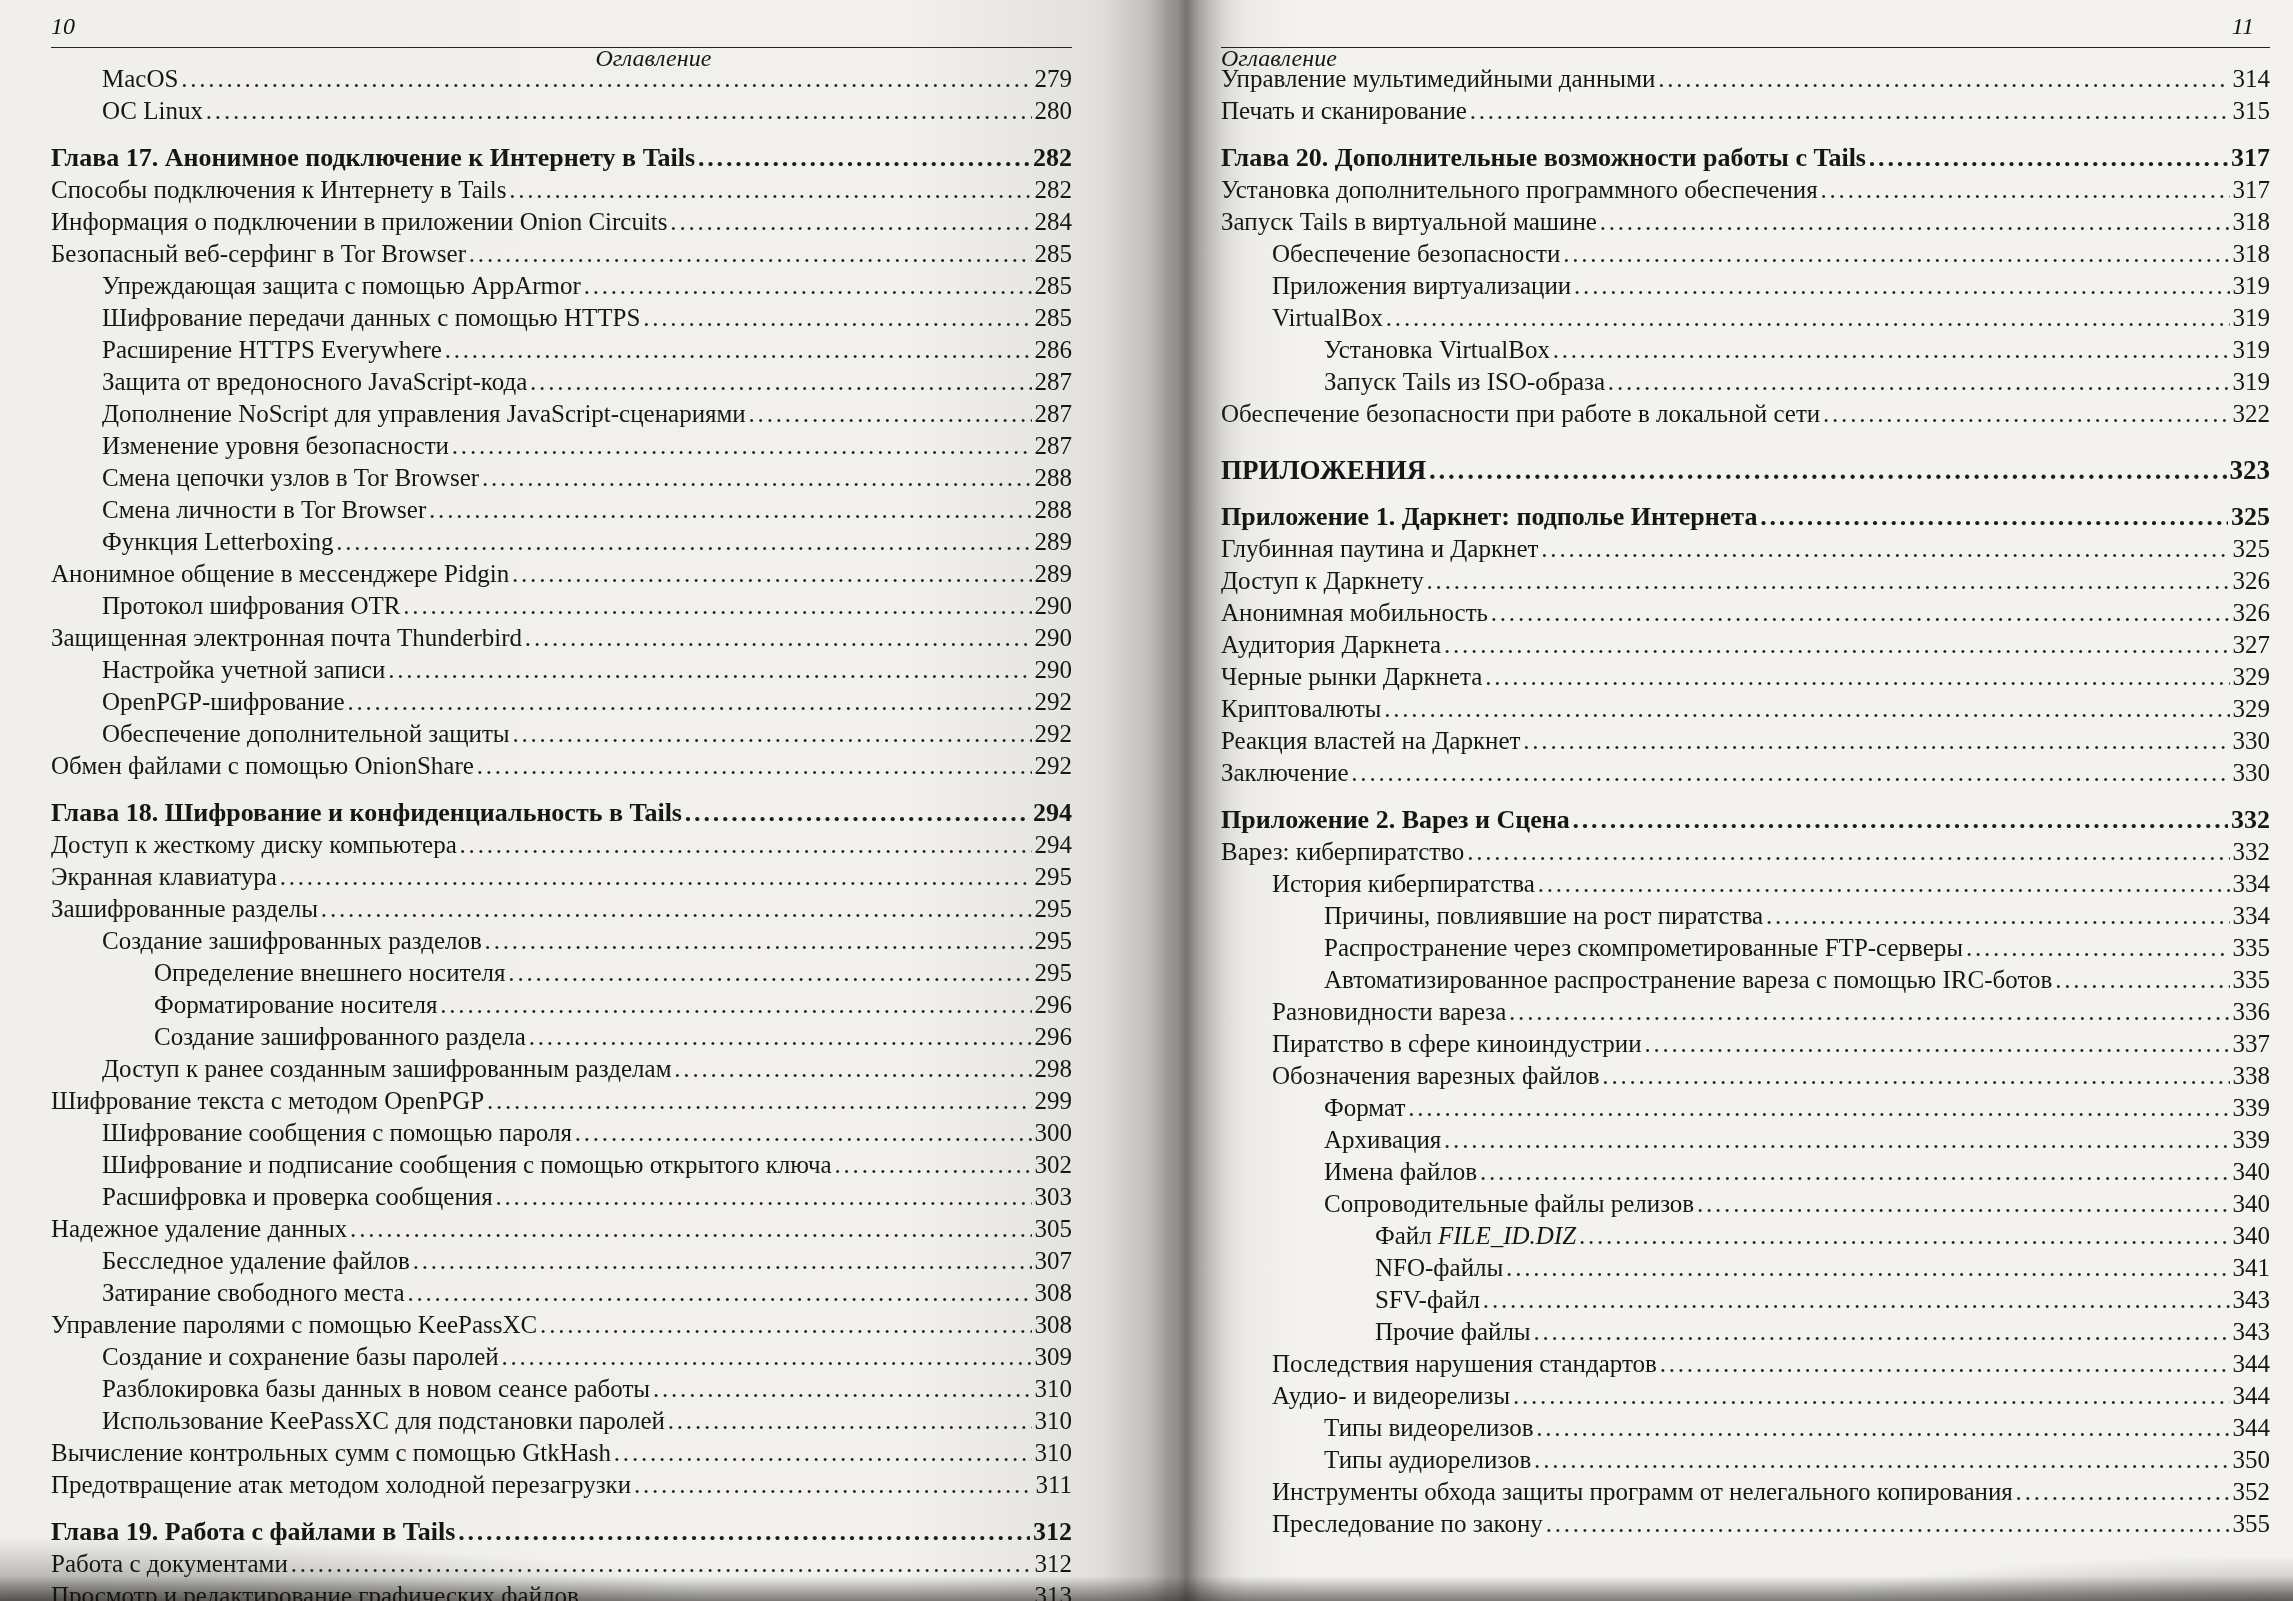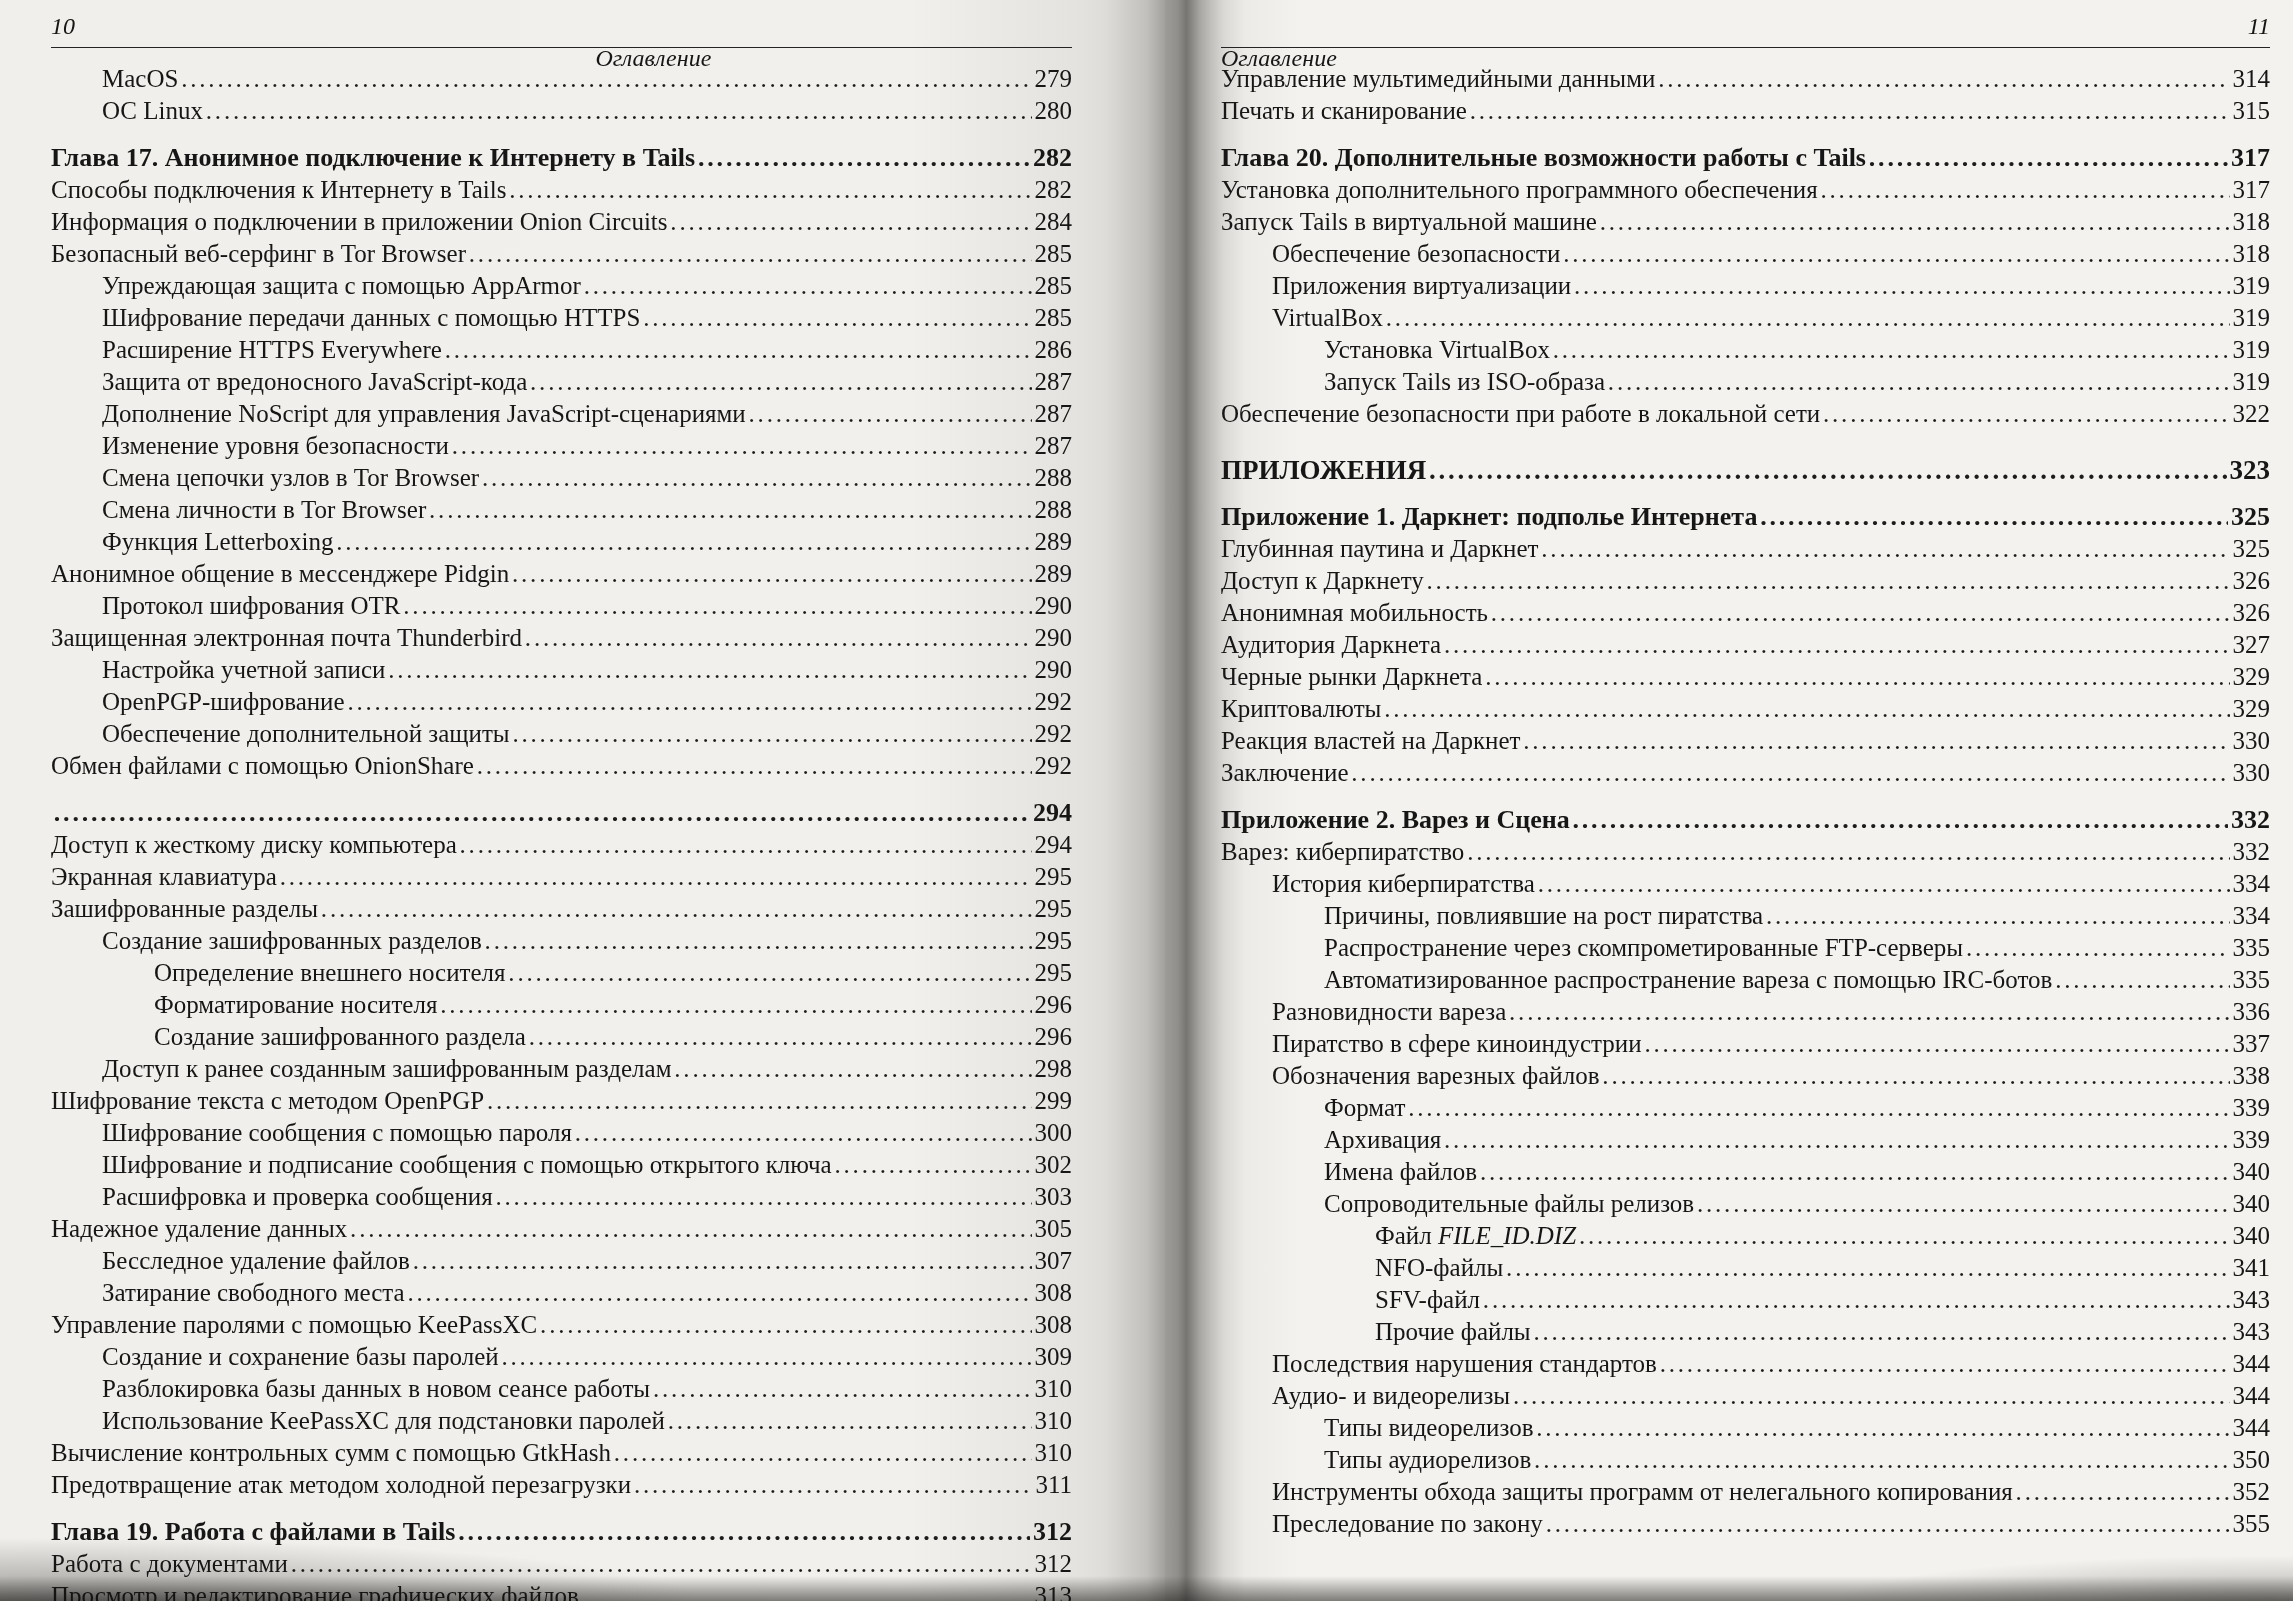--- a/index.html
+++ b/index.html
@@ -20,21 +20,21 @@
     padding: 13px 93px 0 51px;
   }
   .page-right {
     width: 1128px;
     background: linear-gradient(to right, #c8c6c2 0%, #e8e6e2 4%, #f3f2ee 12%, #f3f2ee 100%);
     padding: 13px 23px 0 56px;
   }
   .page-header { position: relative; height: 34px; font-style: italic; font-size: 24px; }
   .page-header .pn { position: absolute; top: 0; }
   .page-left .page-header .pn { left: 0; }
-  .page-right .page-header .pn { right: 0; }
+  .page-right .page-header .pn { right: 16px; }
   .running-title { position: absolute; top: 0; margin-top: 32px; }
   .page-left .running-title { left: 59%; transform: translateX(-50%); }
   .page-right .running-title { left: 0; }
   .header-rule { height: 0; border-bottom: 1.9px solid #242424; margin-bottom: 15px; }
 
   .entry { display: flex; align-items: baseline; font-size: 25px; line-height: 32px; }
   .indent-1 { padding-left: 51px; }
   .indent-2 { padding-left: 103px; }
   .indent-3 { padding-left: 154px; }
   .title { white-space: nowrap; }
@@ -183,20 +183,21 @@
           <span class="title">Обеспечение дополнительной защиты</span>
           <span class="dots"></span>
           <span class="pagenum">292</span>
         </div>
         <div class="entry indent-0">
           <span class="title">Обмен файлами с помощью OnionShare</span>
           <span class="dots"></span>
           <span class="pagenum">292</span>
         </div>
         <div class="entry indent-0 chapter">
+          <span class="title">Глава 18. Шифрование и конфиденциальность в Tails</span>
           <span class="dots"></span>
           <span class="pagenum">294</span>
         </div>
         <div class="entry indent-0">
           <span class="title">Доступ к жесткому диску компьютера</span>
           <span class="dots"></span>
           <span class="pagenum">294</span>
         </div>
         <div class="entry indent-0">
           <span class="title">Экранная клавиатура</span>

